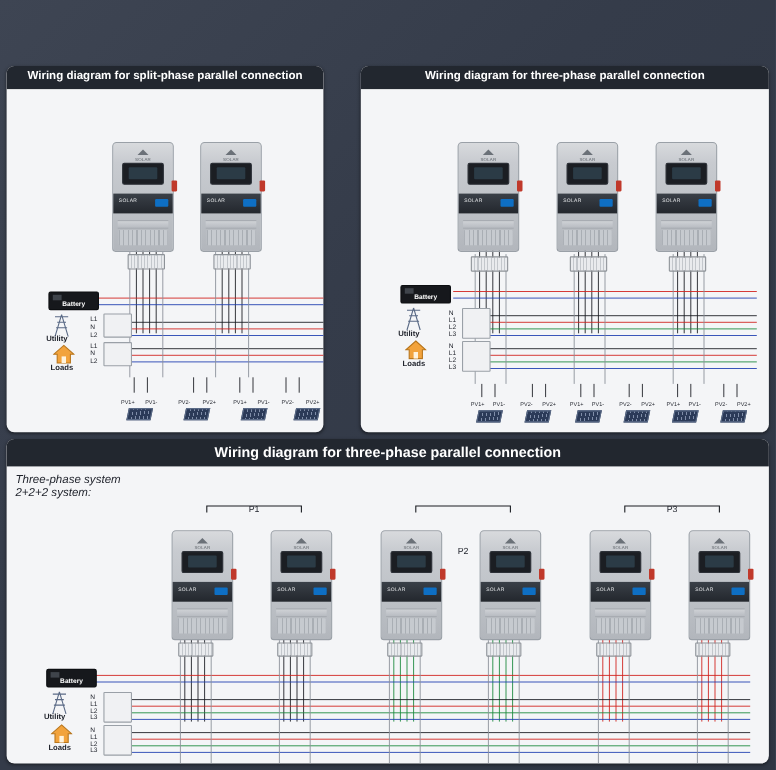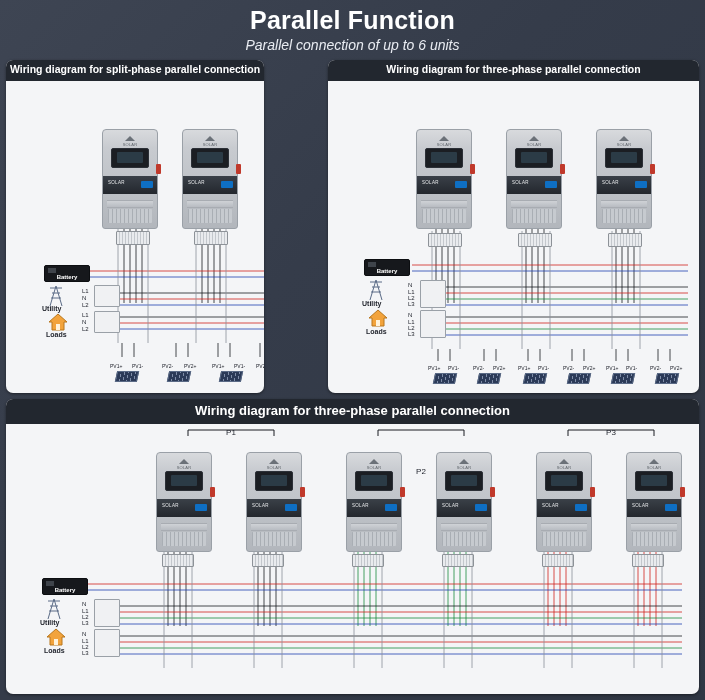--- a/index.html
+++ b/index.html
@@ -49,21 +49,21 @@
     line-height: 1.1;
   }
   .panel-sub {
     font-size: 9.5px;
     font-style: italic;
     color: #1d2029;
     padding: 6px 0 0 8px;
     line-height: 1.15;
     white-space: pre-line;
   }
-  #panel-split  { left: 6px;   top: 60px;  width: 258px; height: 333px; }
+  #panel-split  { left: 6px;   top: 60px;  width: 288px; height: 333px; }
   #panel-three  { left: 328px; top: 60px;  width: 371px; height: 333px; }
   #panel-three2 { left: 6px;   top: 399px; width: 693px; height: 295px; }
   .panel-body { position: relative; width: 100%; }
 
   
   .inverter {
     position: absolute;
     width: 56px; height: 100px;
     background: linear-gradient(180deg,#d8dadd 0%, #c8cbd0 18%, #bfc3c8 55%, #b2b6bc 100%);
     border: 1px solid #9aa0a7;
@@ -163,24 +163,20 @@
   .side-lab { position:absolute; font-size:6px; color:#1d2029; }
   .side-lab-b { position:absolute; font-size:7px; color:#1d2029; font-weight:bold; }
 
   svg.wires { position:absolute; left:0; top:0; overflow:visible; }
 </style>
 </head>
 <body>
 
 <div class="page">
 
-  <div class="header">
-    <h1>Parallel Function</h1>
-    <h2>Parallel connection of up to 6 units</h2>
-  </div>
 
   <div class="panel" id="panel-split">
     <div class="panel-title">Wiring diagram for split-phase parallel connection</div>
 
     <div class="panel-body">
 
       <svg class="wires" width="314" height="300">
         <g stroke-width="0.8" fill="none">
 
           <g stroke="#1a1d22">
@@ -472,20 +468,22 @@
         </div>
       <div class="pv" style="left:326px; top:292px;">
           <div class="panelgrid"></div>
         </div>
 
     </div>
   </div>
 
   <div class="panel" id="panel-three2">
     <div class="panel-title" style="font-size:13px; padding:5px 2px 6px 2px;">Wiring diagram for three-phase parallel connection</div>
+    <div class="panel-sub" style="font-size:10.5px;">Three-phase system
+2+2+2 system:</div>
 
     <div class="panel-body">
       <svg class="wires" width="693" height="270">
         <g stroke-width="0.8" fill="none">
 
           <g stroke="#1a1d22" stroke-width="1">
             <path d="M182 12 L182 6 L268 6 L268 12"></path>
             <path d="M372 12 L372 6 L458 6 L458 12"></path>
             <path d="M562 12 L562 6 L648 6 L648 12"></path>
           </g>

